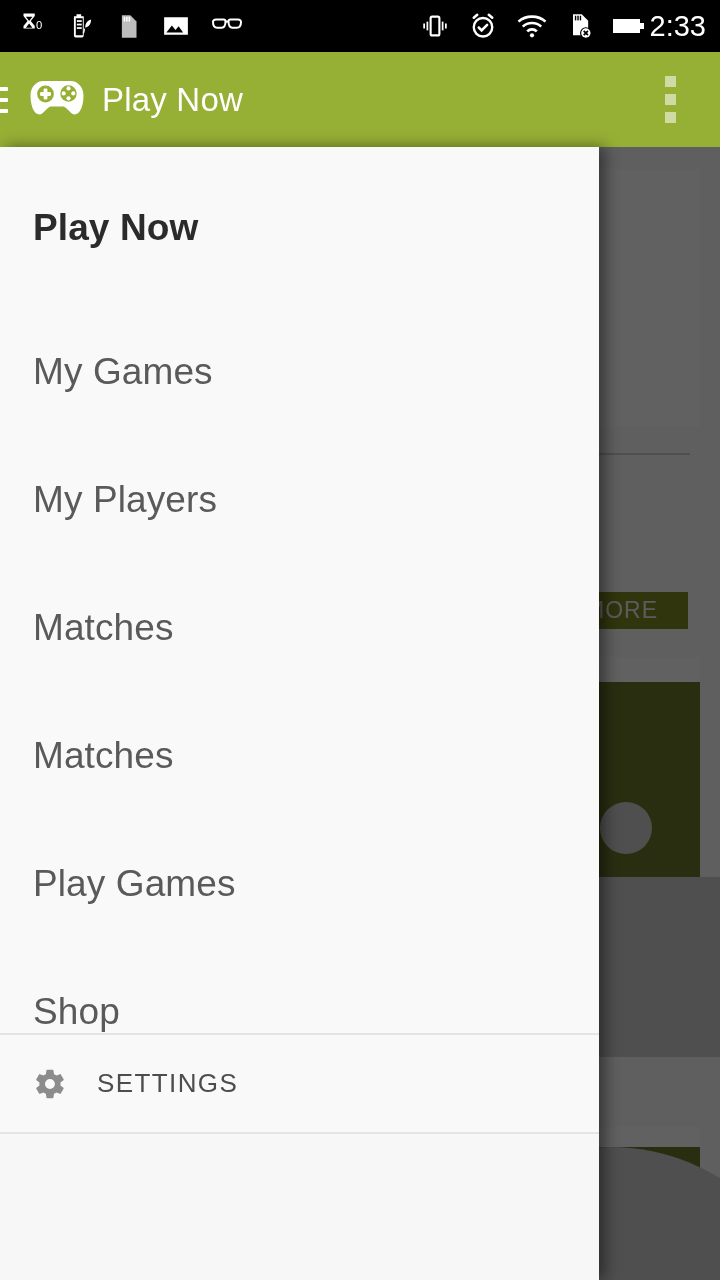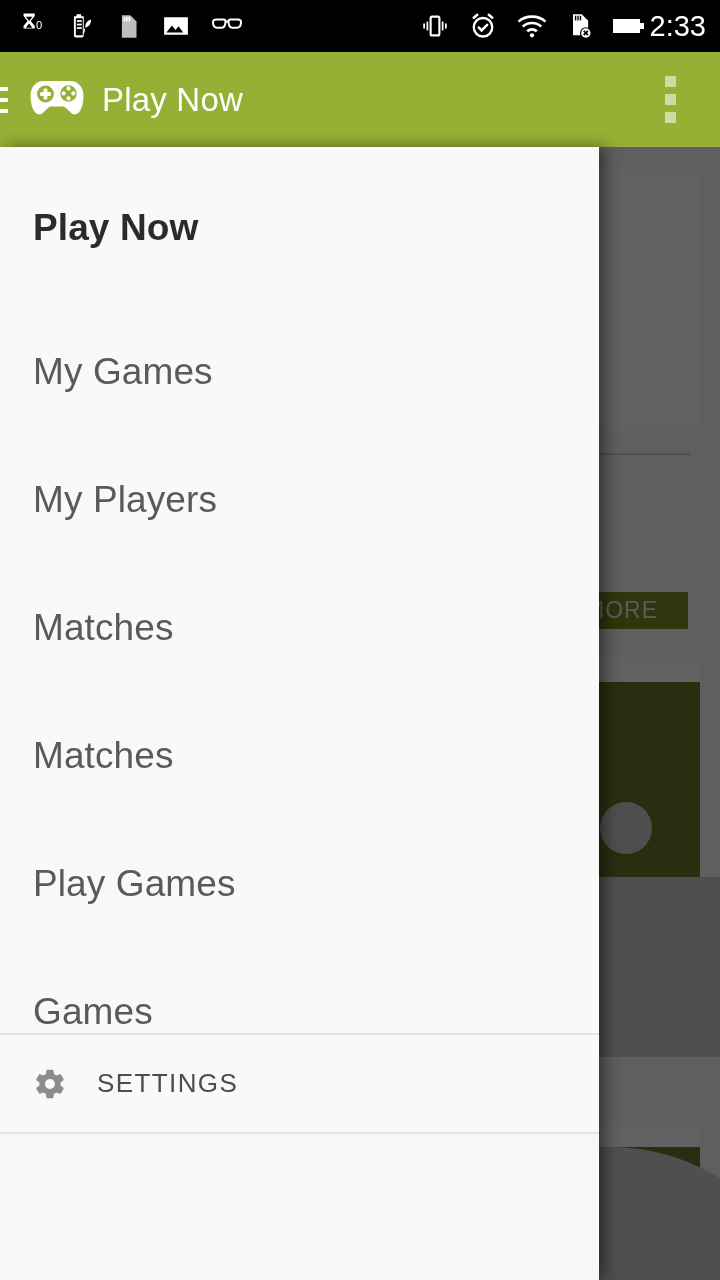--- a/index.html
+++ b/index.html
@@ -248,21 +248,21 @@
       <div class="nav-item">
         <span class="nav-label">Matches</span>
       </div>
       <div class="nav-item">
         <span class="nav-label">Matches</span>
       </div>
       <div class="nav-item">
         <span class="nav-label">Play Games</span>
       </div>
       <div class="nav-item">
-        <span class="nav-label">Games</span>
+        <span class="nav-label">Shop</span>
       </div>
     </div>
 
     <div id="drawer-divider"></div>
 
     <div id="settings-row">
       <span class="gear">
         <svg width="34" height="34" viewBox="0 0 24 24">
           <path fill="#8c8c8c" d="M19.4 13c.04-.32.06-.66.06-1s-.02-.68-.07-1l2.11-1.63c.19-.15.24-.42.12-.64l-2-3.46c-.12-.22-.39-.3-.61-.22l-2.49 1c-.52-.4-1.08-.73-1.69-.98l-.38-2.65A.49.49 0 0 0 13.96 2h-4c-.24 0-.44.17-.47.41l-.38 2.65c-.61.25-1.17.59-1.69.98l-2.49-1c-.23-.09-.49 0-.61.22l-2 3.46c-.12.22-.07.49.12.64L4.55 11c-.05.32-.07.66-.07 1s.02.68.07 1l-2.11 1.63c-.19.15-.24.42-.12.64l2 3.46c.12.22.39.3.61.22l2.49-1c.52.4 1.08.73 1.69.98l.38 2.65c.03.24.23.42.47.42h4c.24 0 .44-.17.47-.41l.38-2.65c.61-.25 1.17-.59 1.69-.98l2.49 1c.23.09.49 0 .61-.22l2-3.46c.12-.22.07-.49-.12-.64L19.4 13zm-7.44 2.5A3.5 3.5 0 1 1 15.46 12a3.5 3.5 0 0 1-3.5 3.5z"></path>
         </svg>

